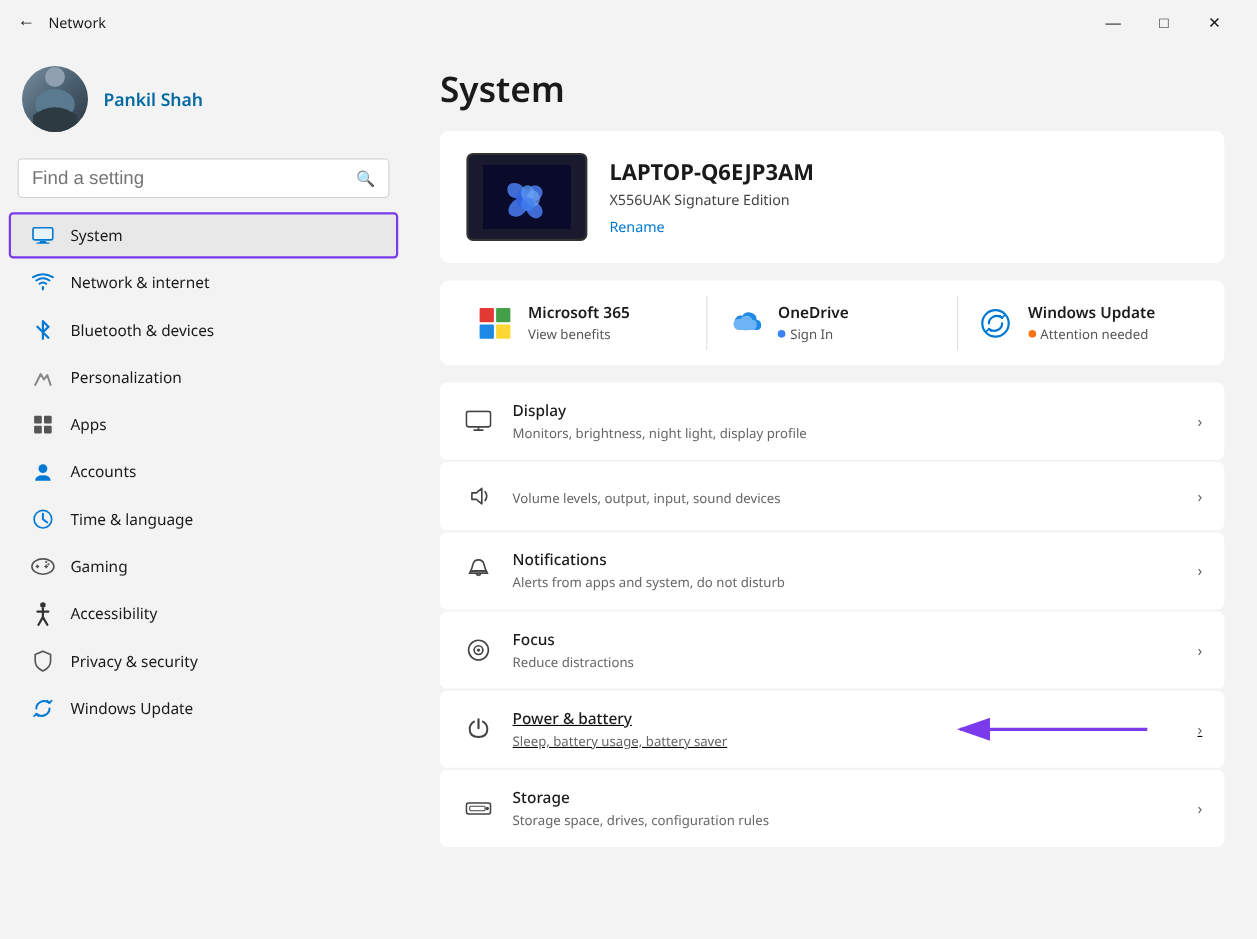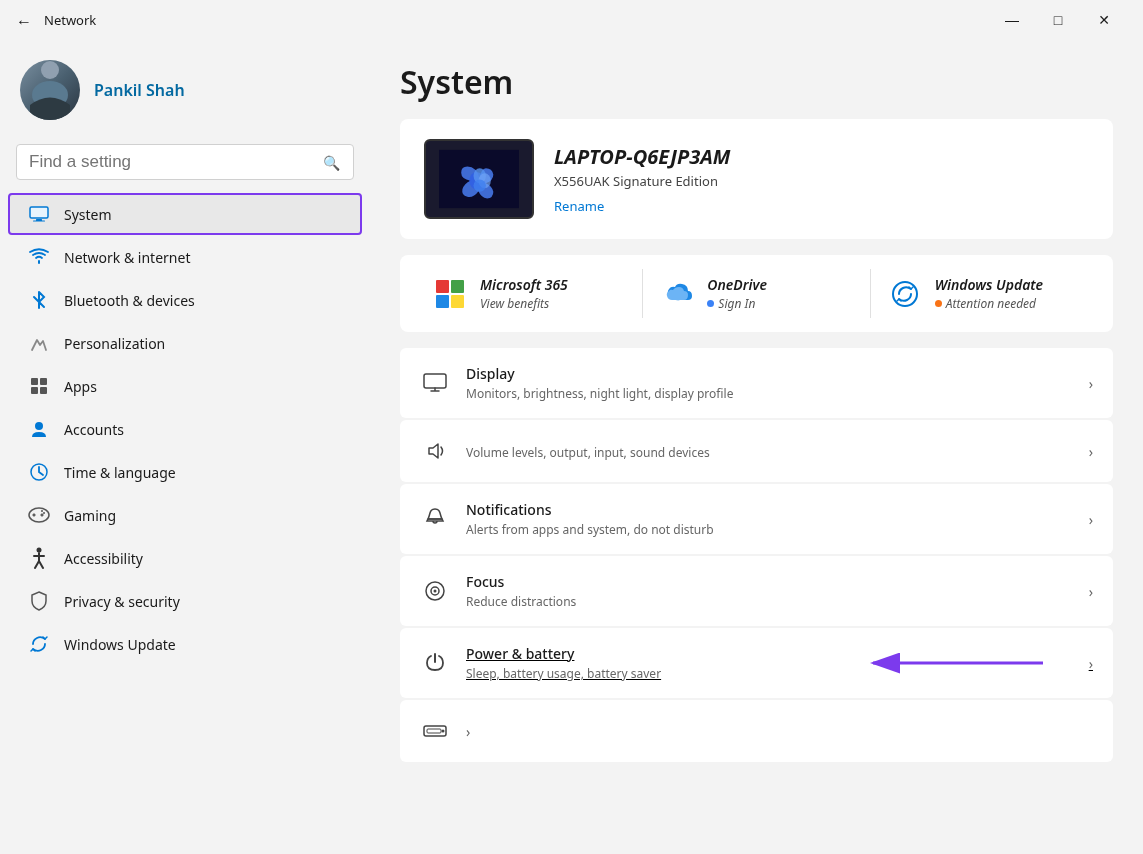--- a/index.html
+++ b/index.html
@@ -205,21 +205,20 @@
       height: 60px;
     }
     .device-details {
       flex: 1;
     }
     .device-name {
       font-size: 20px;
       font-weight: 700;
       color: #1a1a1a;
       margin-bottom: 2px;
-      font-style: italic;
     }
     .device-model {
       font-size: 13px;
       color: #444;
       margin-bottom: 4px;
     }
     .rename-link {
       font-size: 13px;
       color: #0078d4;
       cursor: pointer;
@@ -236,21 +235,20 @@
       align-items: center;
       gap: 0;
     }
     .quick-link-item {
       display: flex;
       align-items: center;
       gap: 12px;
       flex: 1;
       padding: 6px 8px;
       cursor: pointer;
-      font-style: italic;
     }
     .quick-link-item:not(:last-child) {
       border-right: 1px solid #e0e0e0;
       margin-right: 8px;
       padding-right: 16px;
     }
     .quick-link-icon {
       width: 36px;
       height: 36px;
       display: flex;
@@ -699,19 +697,23 @@
       </div>
 
       <div class="settings-item">
         <div class="settings-item-icon">
           <svg width="24" height="16" viewBox="0 0 24 16" fill="none">
             <rect x="1" y="3" width="22" height="10" rx="2" stroke="#444" stroke-width="1.5" fill="none"></rect>
             <rect x="4" y="6" width="14" height="4" rx="1" stroke="#444" stroke-width="1" fill="none"></rect>
             <circle cx="20" cy="8" r="1.5" fill="#444"></circle>
           </svg>
         </div>
+        <div class="settings-item-text">
+          <div class="settings-item-title">Storage</div>
+          <div class="settings-item-sub">Storage space, drives, configuration rules</div>
+        </div>
         <span class="chevron-icon">›</span>
       </div>
 
     </div>
 
   </div>
 </div>
 
 </body></html>

